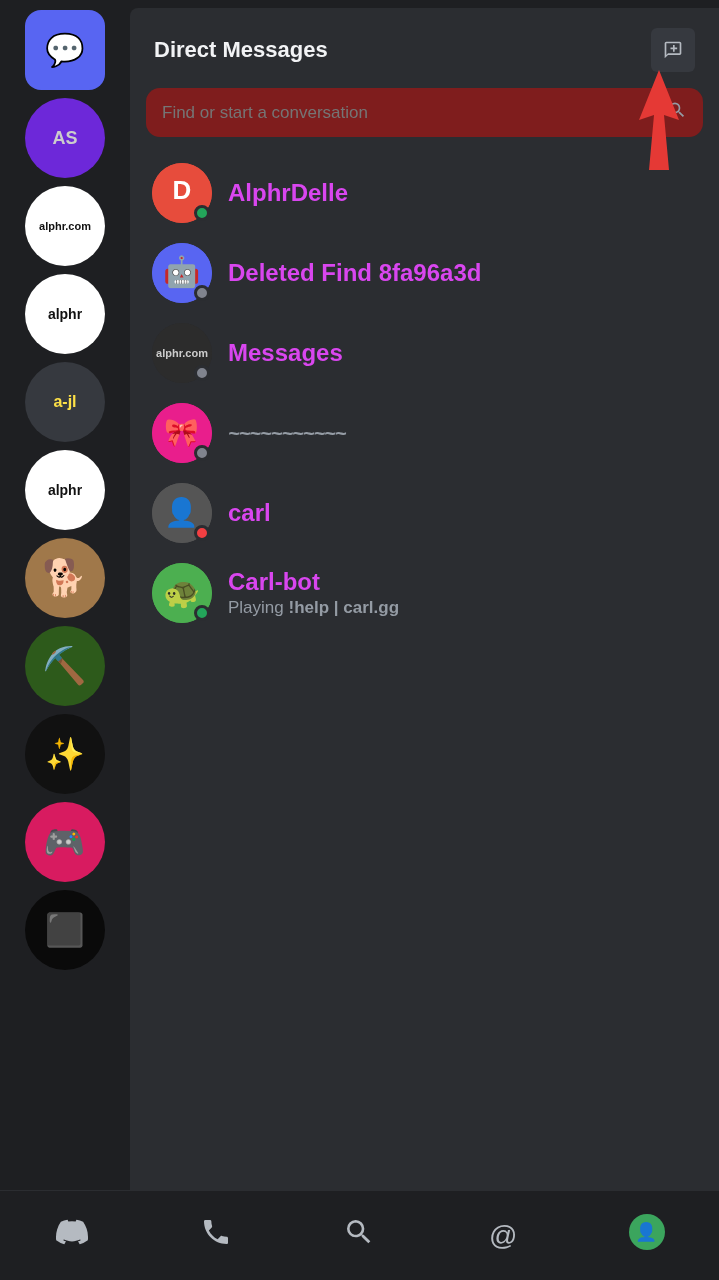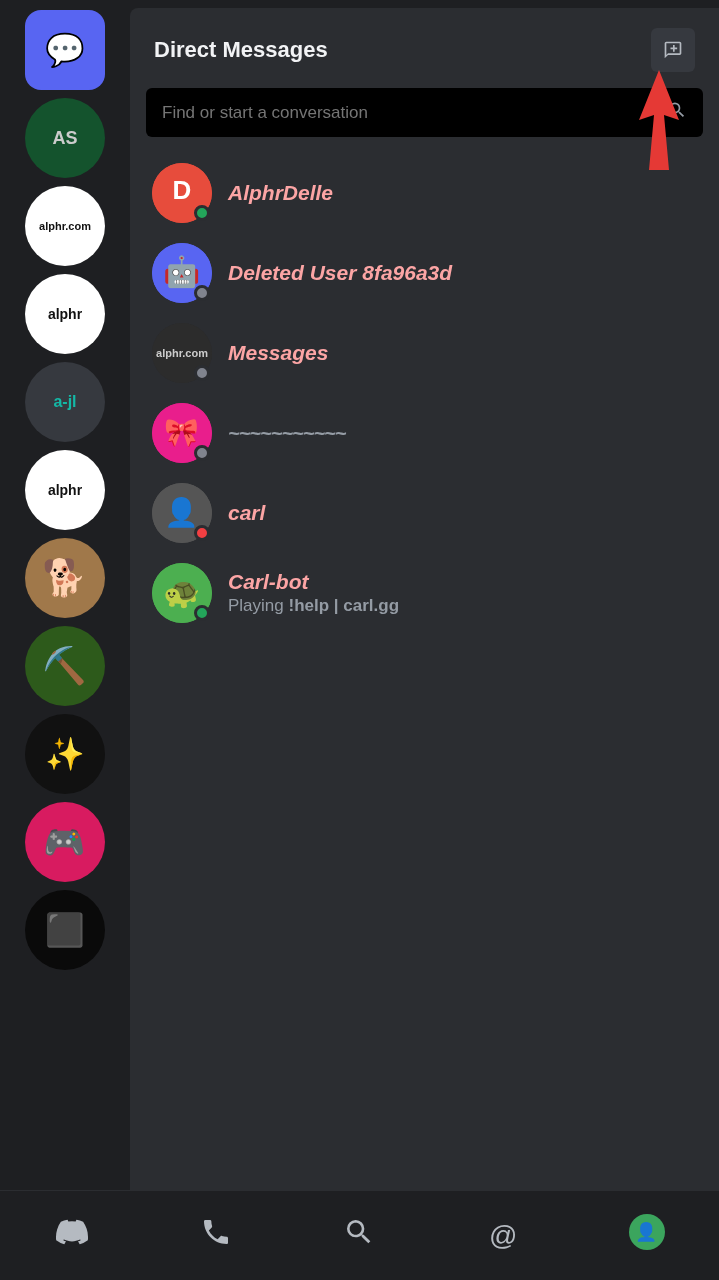--- a/index.html
+++ b/index.html
@@ -89,22 +89,22 @@
       font-size: 20px;
       cursor: pointer;
       display: flex;
       align-items: center;
       justify-content: center;
       position: relative;
     }
 
     .search-bar {
       margin: 0 16px 16px 16px;
-      background: #000000;
-      border-radius: 6px;
+      background: #7f1d1d;
+      border-radius: 14px;
       display: flex;
       align-items: center;
       padding: 12px 16px;
       gap: 20px;
     }
 
     .search-input {
       flex: 1;
       background: transparent;
       border: none;
@@ -160,24 +160,23 @@
       height: 16px;
       border-radius: 50%;
       border: 3px solid #2b2d31;
     }
 
     .status-online { background: #23a55a; }
     .status-offline { background: #80848e; }
     .status-dnd { background: #f23f42; }
 
     .conv-name {
-      font-size: 21px;
+      font-size: 24px;
       font-weight: 600;
-      color: #fca5a5;
-      font-style: italic;
+      color: #d946ef;
     }
 
     .conv-sub {
       font-size: 17px;
       color: #949ba4;
       margin-top: 2px;
     }
 
     
     .bottom-nav {
@@ -254,34 +253,34 @@
 
 <div class="app-container">
   <div class="main-area">
 
     <div class="server-sidebar">
 
       <div class="server-icon dm-icon" style="background:#5865f2; border-radius:16px;">
         <span style="color:#fff; font-size:32px;">💬</span>
       </div>
 
-      <div class="server-icon" style="background:#14532d;">
+      <div class="server-icon" style="background:#6d28d9;">
         <span style="color:#ccc; font-size:18px; font-weight:700;">AS</span>
       </div>
 
       <div class="server-icon" style="background:#fff;">
         <span style="color:#111; font-size:11px; font-weight:900; text-align:center; line-height:1.1; padding:4px;">alphr.com</span>
       </div>
 
       <div class="server-icon" style="background:#fff;">
         <span style="color:#111; font-size:14px; font-weight:900;">alphr</span>
       </div>
 
       <div class="server-icon" style="background:#36393f;">
-        <span style="color:#14b8a6; font-size:16px; font-weight:600;">a-jl</span>
+        <span style="color:#fde047; font-size:16px; font-weight:600;">a-jl</span>
       </div>
 
       <div class="server-icon" style="background:#fff;">
         <span style="color:#111; font-size:14px; font-weight:900;">alphr</span>
       </div>
 
       <div class="server-icon" style="background:#a0784a; overflow:hidden;">
         <span style="font-size:36px;">🐕</span>
       </div>
 
@@ -347,21 +346,21 @@
               <div class="avatar avatar-deleted">
                 <svg viewBox="0 0 60 60" width="60" height="60">
                   <circle cx="30" cy="30" r="30" fill="#5865f2"></circle>
 
                   <text x="50%" y="60%" text-anchor="middle" fill="white" font-size="30" dy=".1em">🤖</text>
                 </svg>
               </div>
               <span class="status-dot status-offline"></span>
             </div>
             <div>
-              <div class="conv-name">Deleted User 8fa96a3d</div>
+              <div class="conv-name">Deleted Find 8fa96a3d</div>
             </div>
           </div>
 
           <div class="conv-item">
             <div class="avatar-wrap">
               <div class="avatar avatar-alphrjan">
                 <svg viewBox="0 0 60 60" width="60" height="60">
                   <circle cx="30" cy="30" r="30" fill="#2c2c2c"></circle>
                   <text x="50%" y="55%" text-anchor="middle" fill="#ccc" font-size="11" font-weight="900" dy=".1em">alphr.com</text>
                 </svg>

